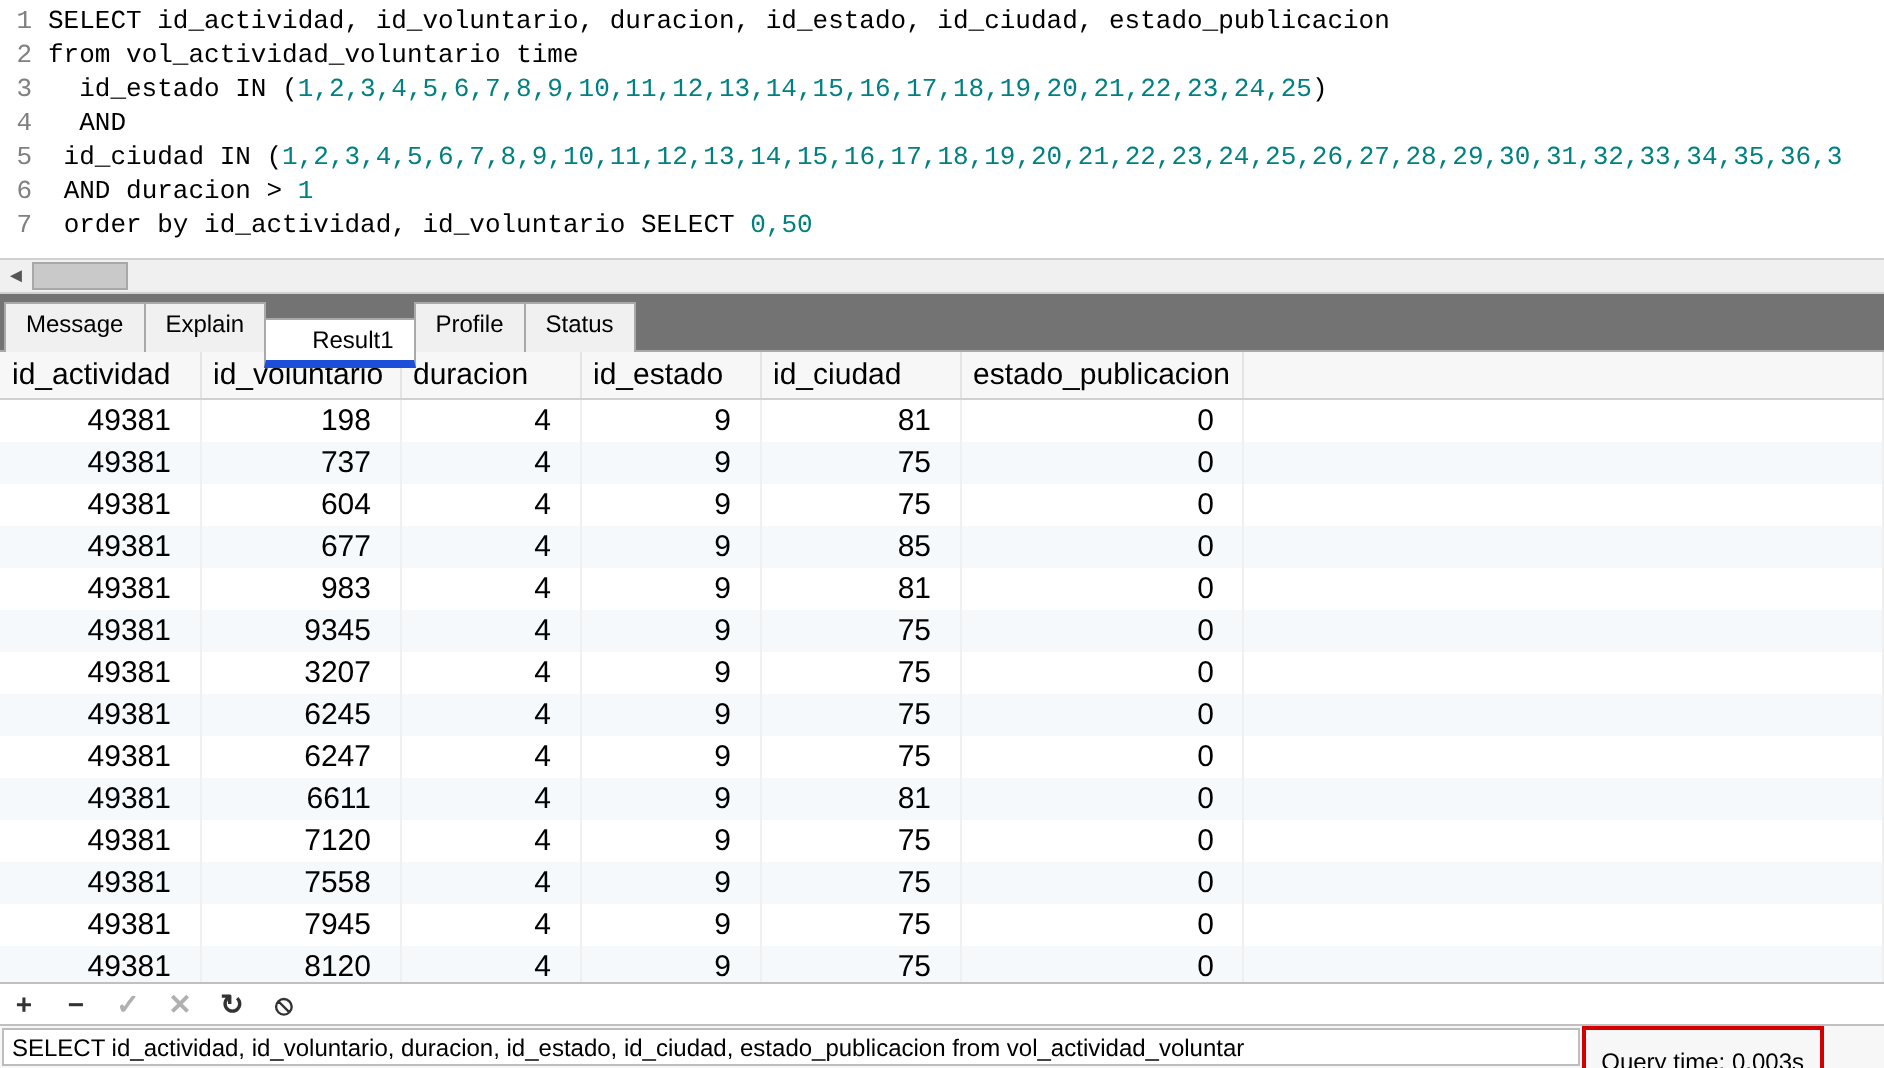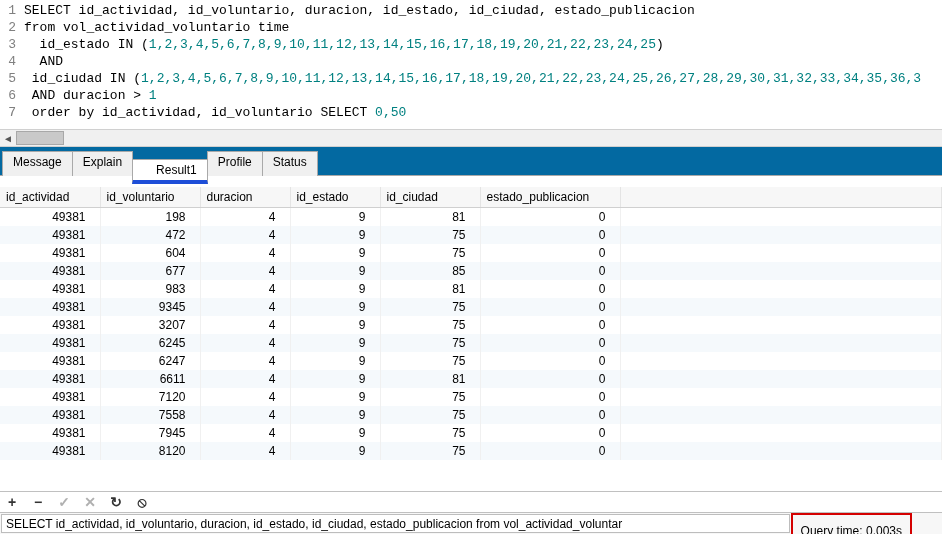--- a/index.html
+++ b/index.html
@@ -49,21 +49,21 @@
     color: #555;
     font-size: 10px;
   }
   .hscroll-thumb {
     width: 48px; height: 14px; background: #c9c9c9; border: 1px solid #a8a8a8;
   }
   
   .tabs {
     display: flex;
     border-bottom: 1px solid #a9a9a9;
-    background: #0369a1;
+    background: #737373;
     padding-top: 3px;
     padding-left: 2px;
   }
   .tab {
     padding: 3px 10px;
     border: 1px solid #a9a9a9;
     border-bottom: none;
     background: #f0f0f0;
     margin-right: -1px;
     cursor: pointer;
@@ -74,22 +74,21 @@
     background: #fff;
     border-bottom: 4px solid #1d4ed8;
     top: 9px;
     padding-left: 23px;
   }
   
   .grid-wrap { flex: 1; overflow: hidden; display: flex; flex-direction: column; }
   table.grid {
     border-collapse: collapse;
     width: 100%;
-    font-size: 12px;
-    margin-top: 11px;
+    font-size: 15px;
   }
   table.grid th {
     text-align: left;
     font-weight: normal;
     background: #f7f7f7;
     border-bottom: 1px solid #d0d0d0;
     border-right: 1px solid #e4e4e4;
     padding: 3px 6px;
     color: #000;
   }
@@ -214,21 +213,21 @@
           <td>49381</td>
           <td>198</td>
           <td>4</td>
           <td>9</td>
           <td>81</td>
           <td>0</td>
           <td></td>
         </tr>
         <tr class="alt">
           <td>49381</td>
-          <td>472</td>
+          <td>737</td>
           <td>4</td>
           <td>9</td>
           <td>75</td>
           <td>0</td>
           <td></td>
         </tr>
         <tr>
           <td>49381</td>
           <td>604</td>
           <td>4</td>

